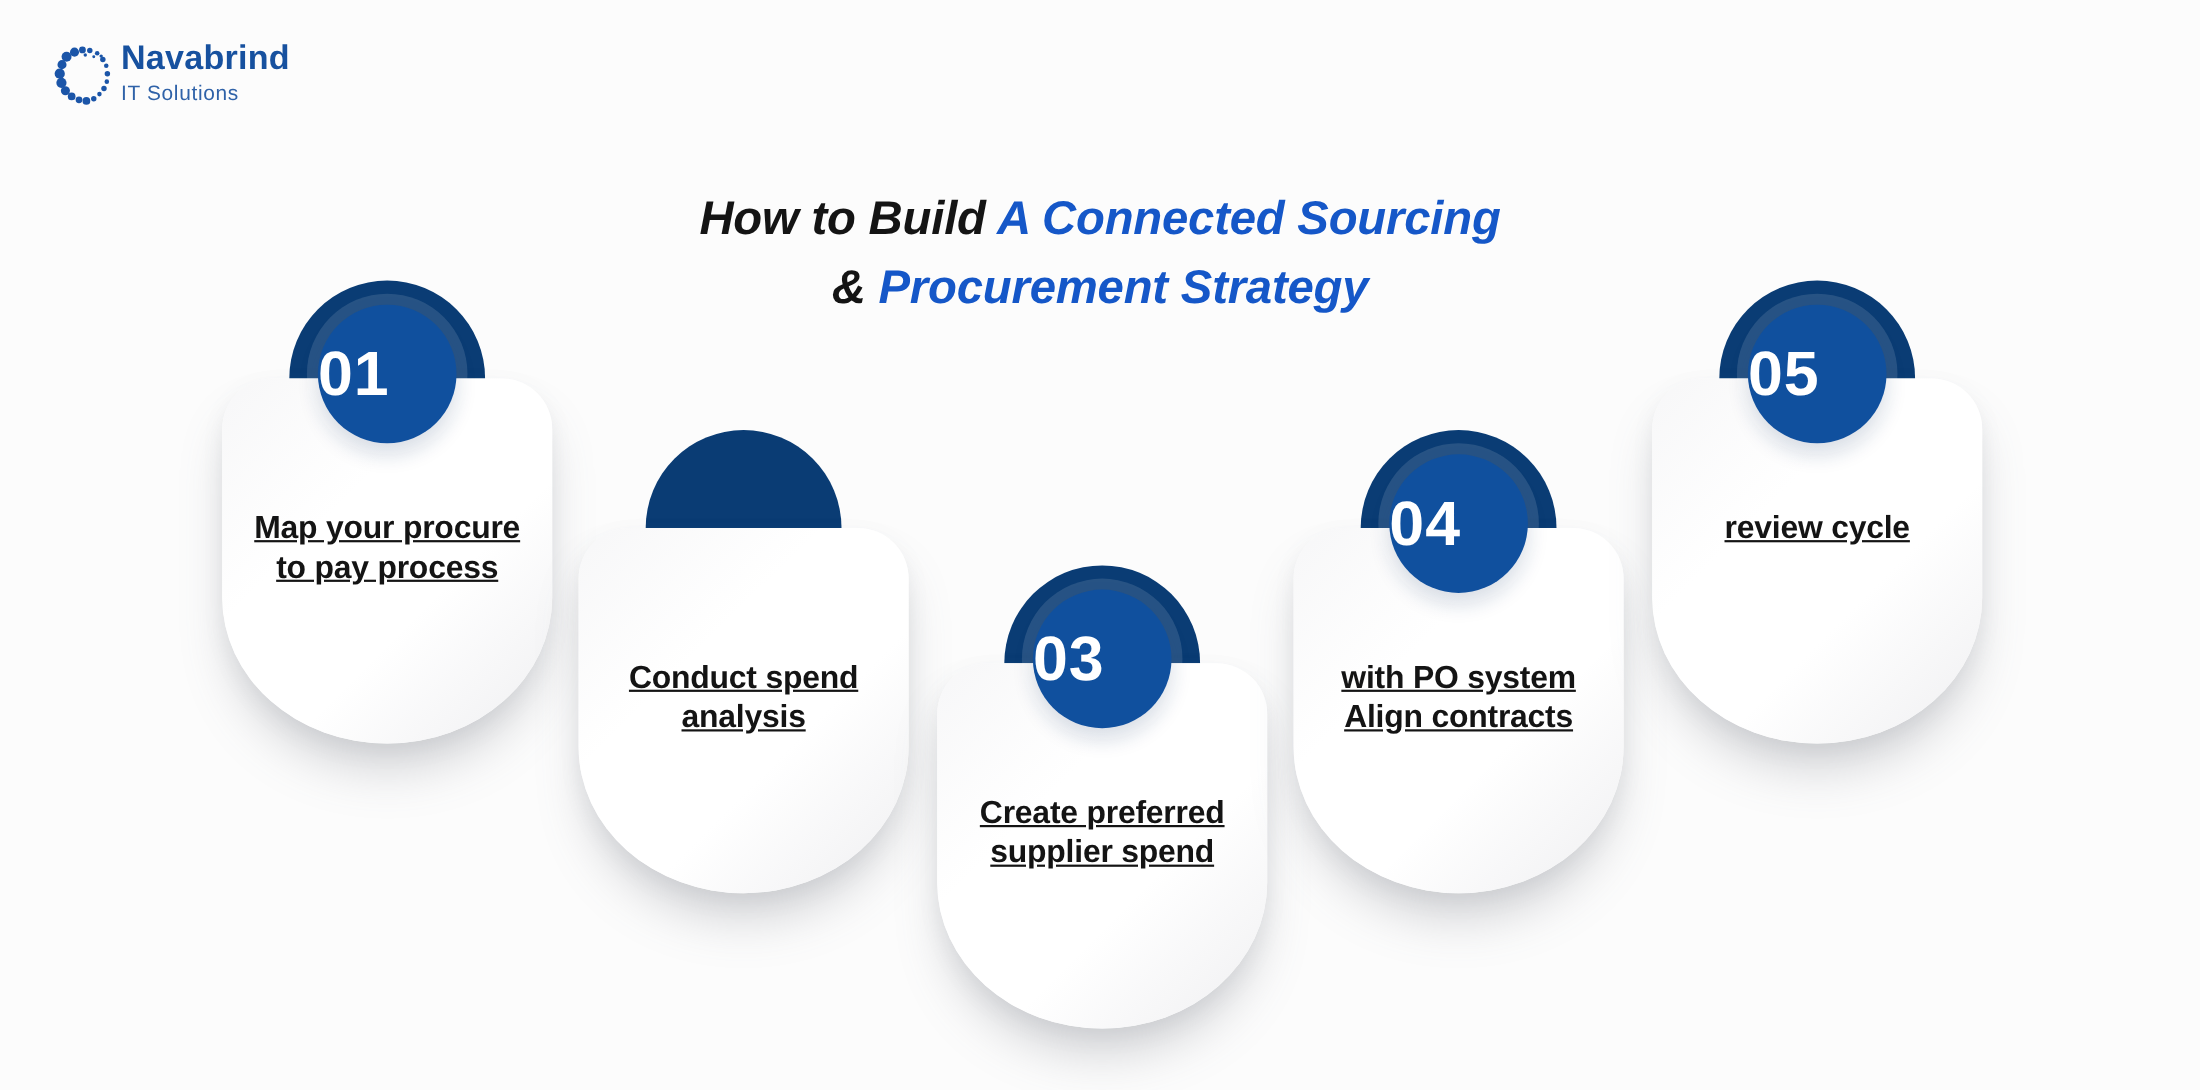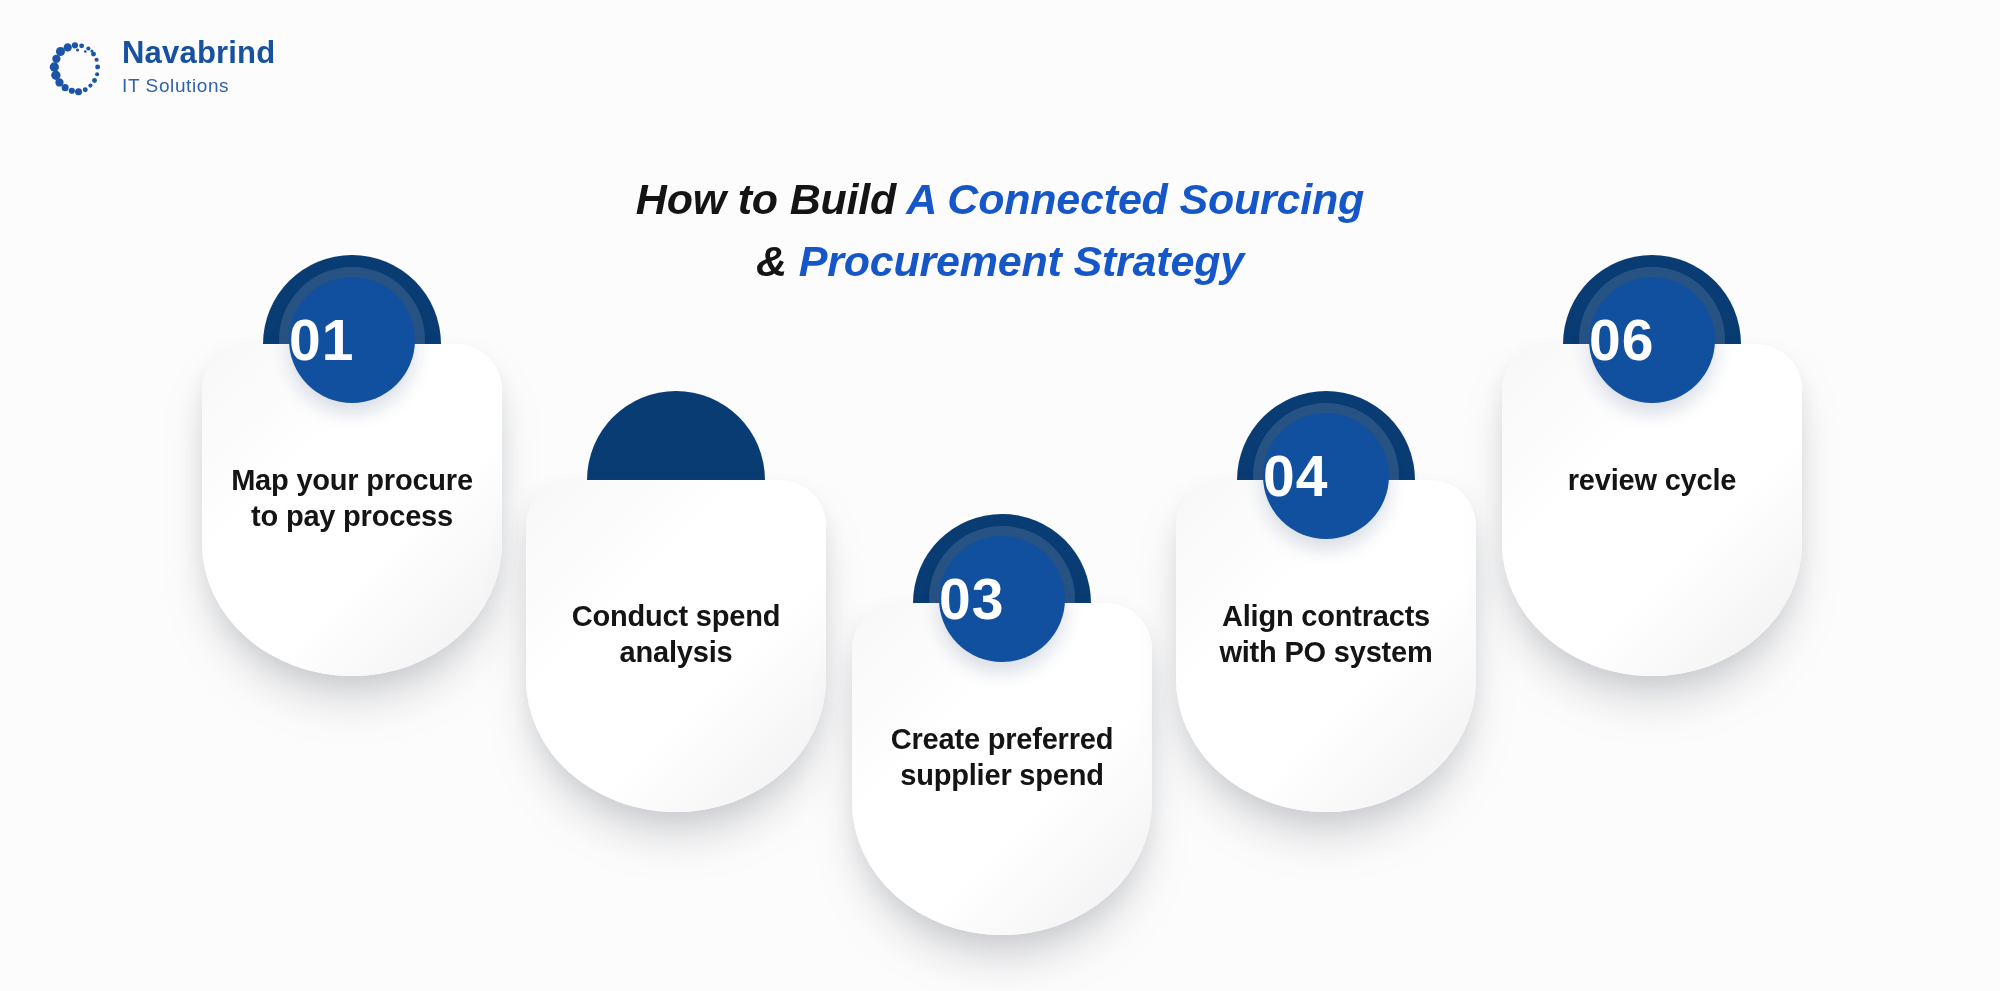--- a/index.html
+++ b/index.html
@@ -17,21 +17,21 @@
   body{
     position:relative;
     background:var(--page-bg);
     font-family:"Liberation Sans", sans-serif;
     overflow:hidden;
   }
 
   
   .logo{
     position:absolute;left:46px;top:34px;
-    display:flex;align-items:center;gap:14px;
+    display:flex;align-items:center;gap:2px;
   }
   .logo svg{display:block;}
   .logo-text .name{
     font-size:31px;font-weight:700;color:var(--logo-blue);
     letter-spacing:0.2px;line-height:1.05;
   }
   .logo-text .sub{
     font-size:19px;font-weight:400;color:var(--logo-sub);
     letter-spacing:0.6px;margin-top:6px;
   }
@@ -82,21 +82,21 @@
   .badge-inner span{
     color:#ffffff;font-size:57px;font-weight:700;letter-spacing:1px;
   }
   .step-text{
     position:absolute;top:118px;left:0;width:100%;
     text-align:center;
     font-size:29px;font-weight:700;line-height:36px;
     letter-spacing:-0.2px;
     color:var(--card-text);
   }
-  .step-text span{display:block;}
+  .step-text span{display:block;text-decoration:underline;}
 </style>
 </head>
 <body>
 
 <div class="logo">
   <svg width="62" height="66" viewBox="0 0 60 64">
     <g fill="#1b55a8">
       <circle cx="28" cy="11" r="3"></circle>
       <circle cx="21" cy="13" r="4"></circle>
       <circle cx="34.5" cy="11.5" r="2.4"></circle>
@@ -165,32 +165,32 @@
   </div>
   <div class="badge-inner">
     <span>03</span>
   </div>
 </div>
 
 <div class="card pos4">
   <div class="badge-outer"></div>
   <div class="card-body">
     <div class="step-text">
+      <span>with PO system</span>
       <span>Align contracts</span>
-      <span>with PO system</span>
     </div>
   </div>
   <div class="badge-inner">
     <span>04</span>
   </div>
 </div>
 
 <div class="card pos5">
   <div class="badge-outer"></div>
   <div class="card-body">
     <div class="step-text">
       <span>review cycle</span>
     </div>
   </div>
   <div class="badge-inner">
-    <span>06</span>
+    <span>05</span>
   </div>
 </div>
 
 </body></html>

